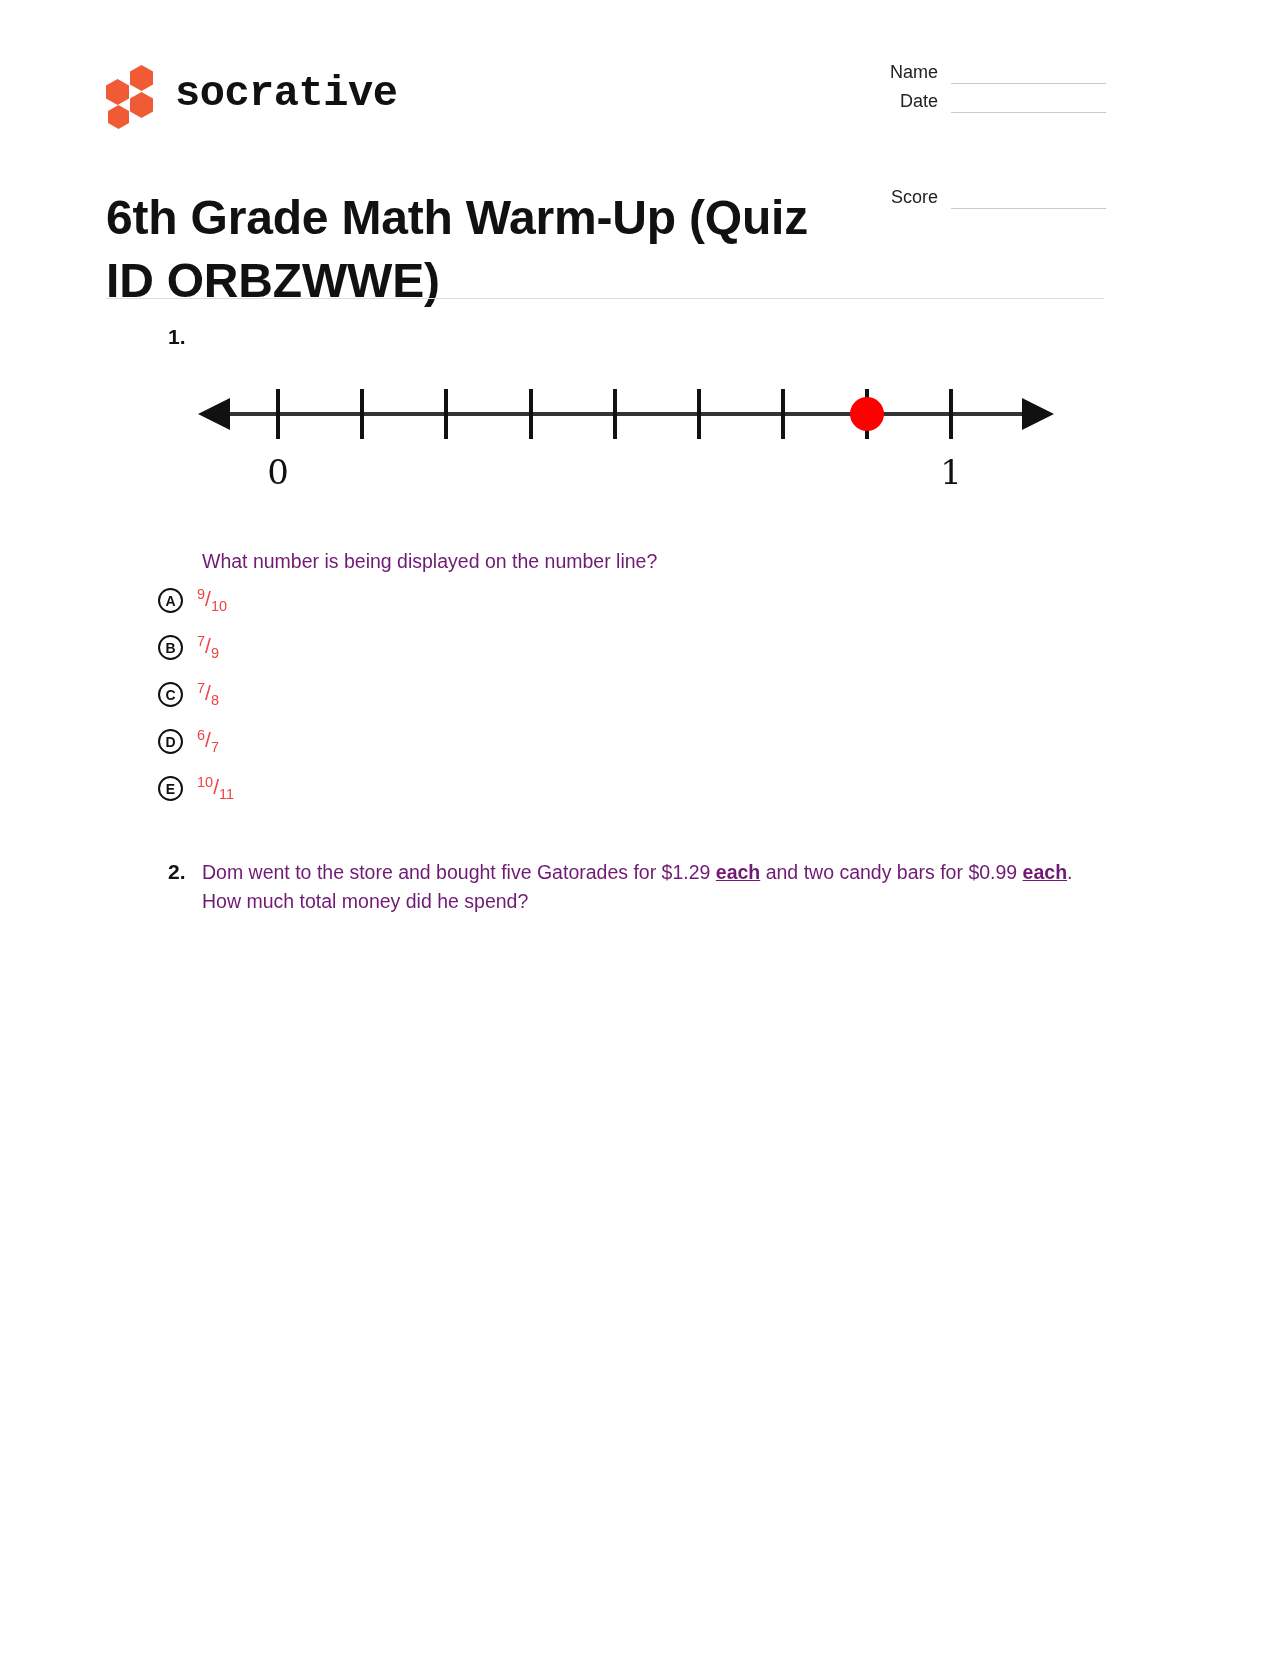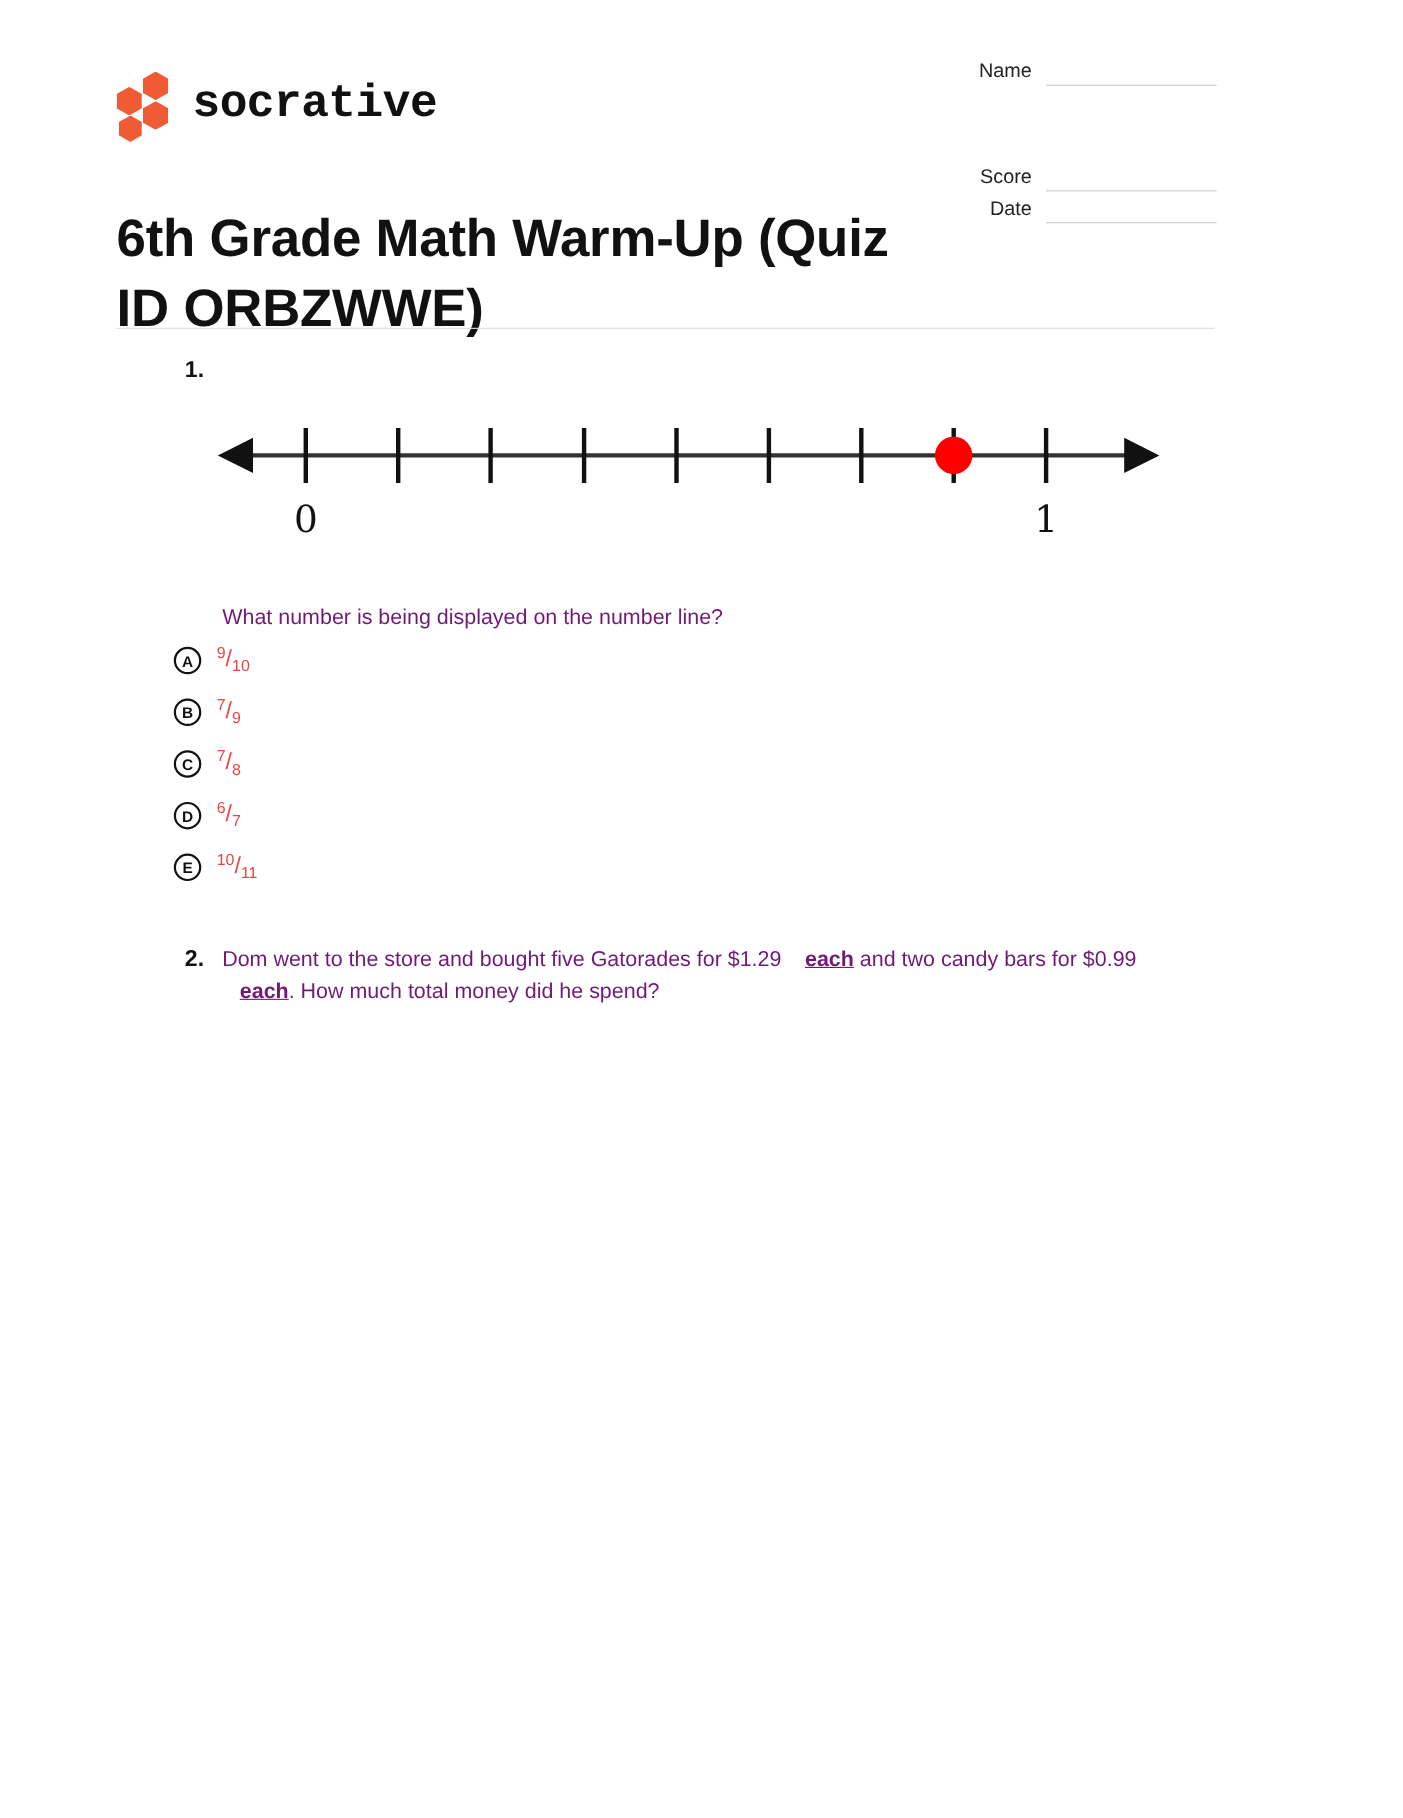--- a/index.html
+++ b/index.html
@@ -78,21 +78,21 @@
   }
 
   .meta {
     position: absolute;
     right: 0;
     top: 0;
     width: 300px;
   }
   .meta-row {
     display: flex;
-    align-items: flex-start;
+    align-items: flex-end;
     justify-content: flex-end;
     gap: 13px;
     height: 29px;
   }
   .meta-label {
     font-size: 18px;
     color: #222;
     line-height: 1;
     padding-bottom: 3px;
   }
@@ -180,21 +180,20 @@
   .frac .num { font-size: 14.5px; vertical-align: super; }
   .frac .sl  { font-size: 21px; }
   .frac .den { font-size: 14.5px; vertical-align: sub; }
 
   .q2 { top: 858px; }
   .q2 .q-num { left: 62px; top: 2px; }
   .q2-text { top: 0px; left: 96px; width: 890px; }
   .q2-text b {
     font-weight: 700;
     text-decoration: underline;
-    margin-left: 16px;
   }
 </style>
 </head>
 <body>
 
 <div class="page">
 
   <div class="header">
 
     <div class="logo-wrap">
@@ -207,26 +206,26 @@
       <div class="logo-text">socrative</div>
     </div>
 
     <h1 class="title">6th Grade Math Warm-Up (Quiz ID ORBZWWE)</h1>
 
     <div class="meta">
       <div class="meta-row">
         <span class="meta-label">Name</span>
         <span class="meta-line"></span>
       </div>
+      <div class="meta-row">
+        <span class="meta-label">Date</span>
+        <span class="meta-line"></span>
+      </div>
       <div class="meta-row score">
         <span class="meta-label">Score</span>
-        <span class="meta-line"></span>
-      </div>
-      <div class="meta-row">
-        <span class="meta-label">Date</span>
         <span class="meta-line"></span>
       </div>
     </div>
   </div>
 
   <div class="divider"></div>
 
   <div class="q q1">
     <div class="q-num">1.</div>
 

